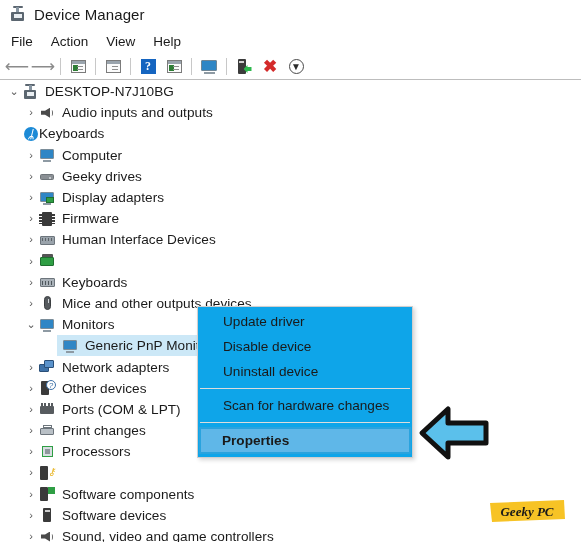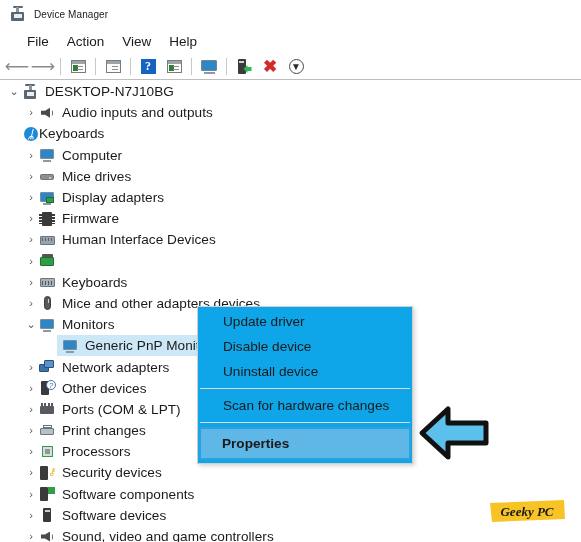--- a/index.html
+++ b/index.html
@@ -46,32 +46,32 @@
     width: 3px; height: 5px;
     background: #8795a1;
   }
   .ti-foot {
     position: absolute; left: 3.5px; top: 0px;
     width: 10px; height: 2px;
     background: #5b6670;
     border-radius: 1px;
   }
   .title-text {
-    font-size: 10px;
+    font-size: 15px;
     color: #1a1a1a;
     letter-spacing: 0.1px;
   }
 
   
   .menubar {
     position: absolute; left: 0; top: 29px;
     width: 581px; height: 25px;
     background: #ffffff;
     display: flex; align-items: center;
-    padding-left: 18px;
+    padding-left: 2px;
   }
   .menu-item {
     font-size: 13.5px;
     color: #1a1a1a;
     padding: 2px 9px;
     cursor: default;
   }
 
   
   .toolbar {
@@ -316,21 +316,21 @@
   }
   .ctx-sep {
     height: 1px;
     background: #dcdcdc;
     margin: 4px 2px 4px 2px;
   }
   .ctx-item.highlight {
     background: #5fb7e8;
     border: 2.5px solid #29a3de;
     font-weight: bold;
-    height: 33px;
+    height: 27px;
     margin: 2px 1px 1px 1px;
     padding-left: 21px;
     text-align: center;
   }
 
   
   .annot-arrow {
     position: absolute;
     left: 418px; top: 404px;
     width: 72px; height: 58px;
@@ -454,21 +454,21 @@
           <i class="scr"></i>
           <i class="bs"></i>
         </div>
         <div class="label">Computer</div>
       </div>
       <div class="row lvl1">
         <div class="chev">›</div>
         <div class="ico i-disk">
           <i class="d"></i>
         </div>
-        <div class="label">Mice drives</div>
+        <div class="label">Geeky drives</div>
       </div>
       <div class="row lvl1">
         <div class="chev">›</div>
         <div class="ico i-disp">
           <i class="scr"></i>
           <i class="bs"></i>
           <i class="card"></i>
         </div>
         <div class="label">Display adapters</div>
       </div>
@@ -498,21 +498,21 @@
         <div class="ico i-kb">
           <i class="kb"></i>
         </div>
         <div class="label">Keyboards</div>
       </div>
       <div class="row lvl1">
         <div class="chev">›</div>
         <div class="ico i-mouse">
           <i class="m"></i>
         </div>
-        <div class="label">Mice and other adapters devices</div>
+        <div class="label">Mice and other outputs devices</div>
       </div>
       <div class="row lvl1">
         <div class="chev">⌄</div>
         <div class="ico i-mon">
           <i class="scr"></i>
           <i class="bs"></i>
         </div>
         <div class="label">Monitors</div>
       </div>
       <div class="row lvl2 selected">
@@ -561,21 +561,20 @@
           <i class="c"></i>
         </div>
         <div class="label">Processors</div>
       </div>
       <div class="row lvl1">
         <div class="chev">›</div>
         <div class="ico i-sec">
           <i class="d"></i>
           <i class="k">⚷</i>
         </div>
-        <div class="label">Security devices</div>
       </div>
       <div class="row lvl1">
         <div class="chev">›</div>
         <div class="ico i-swc">
           <i class="d"></i>
           <i class="pl"></i>
         </div>
         <div class="label">Software components</div>
       </div>
       <div class="row lvl1">

